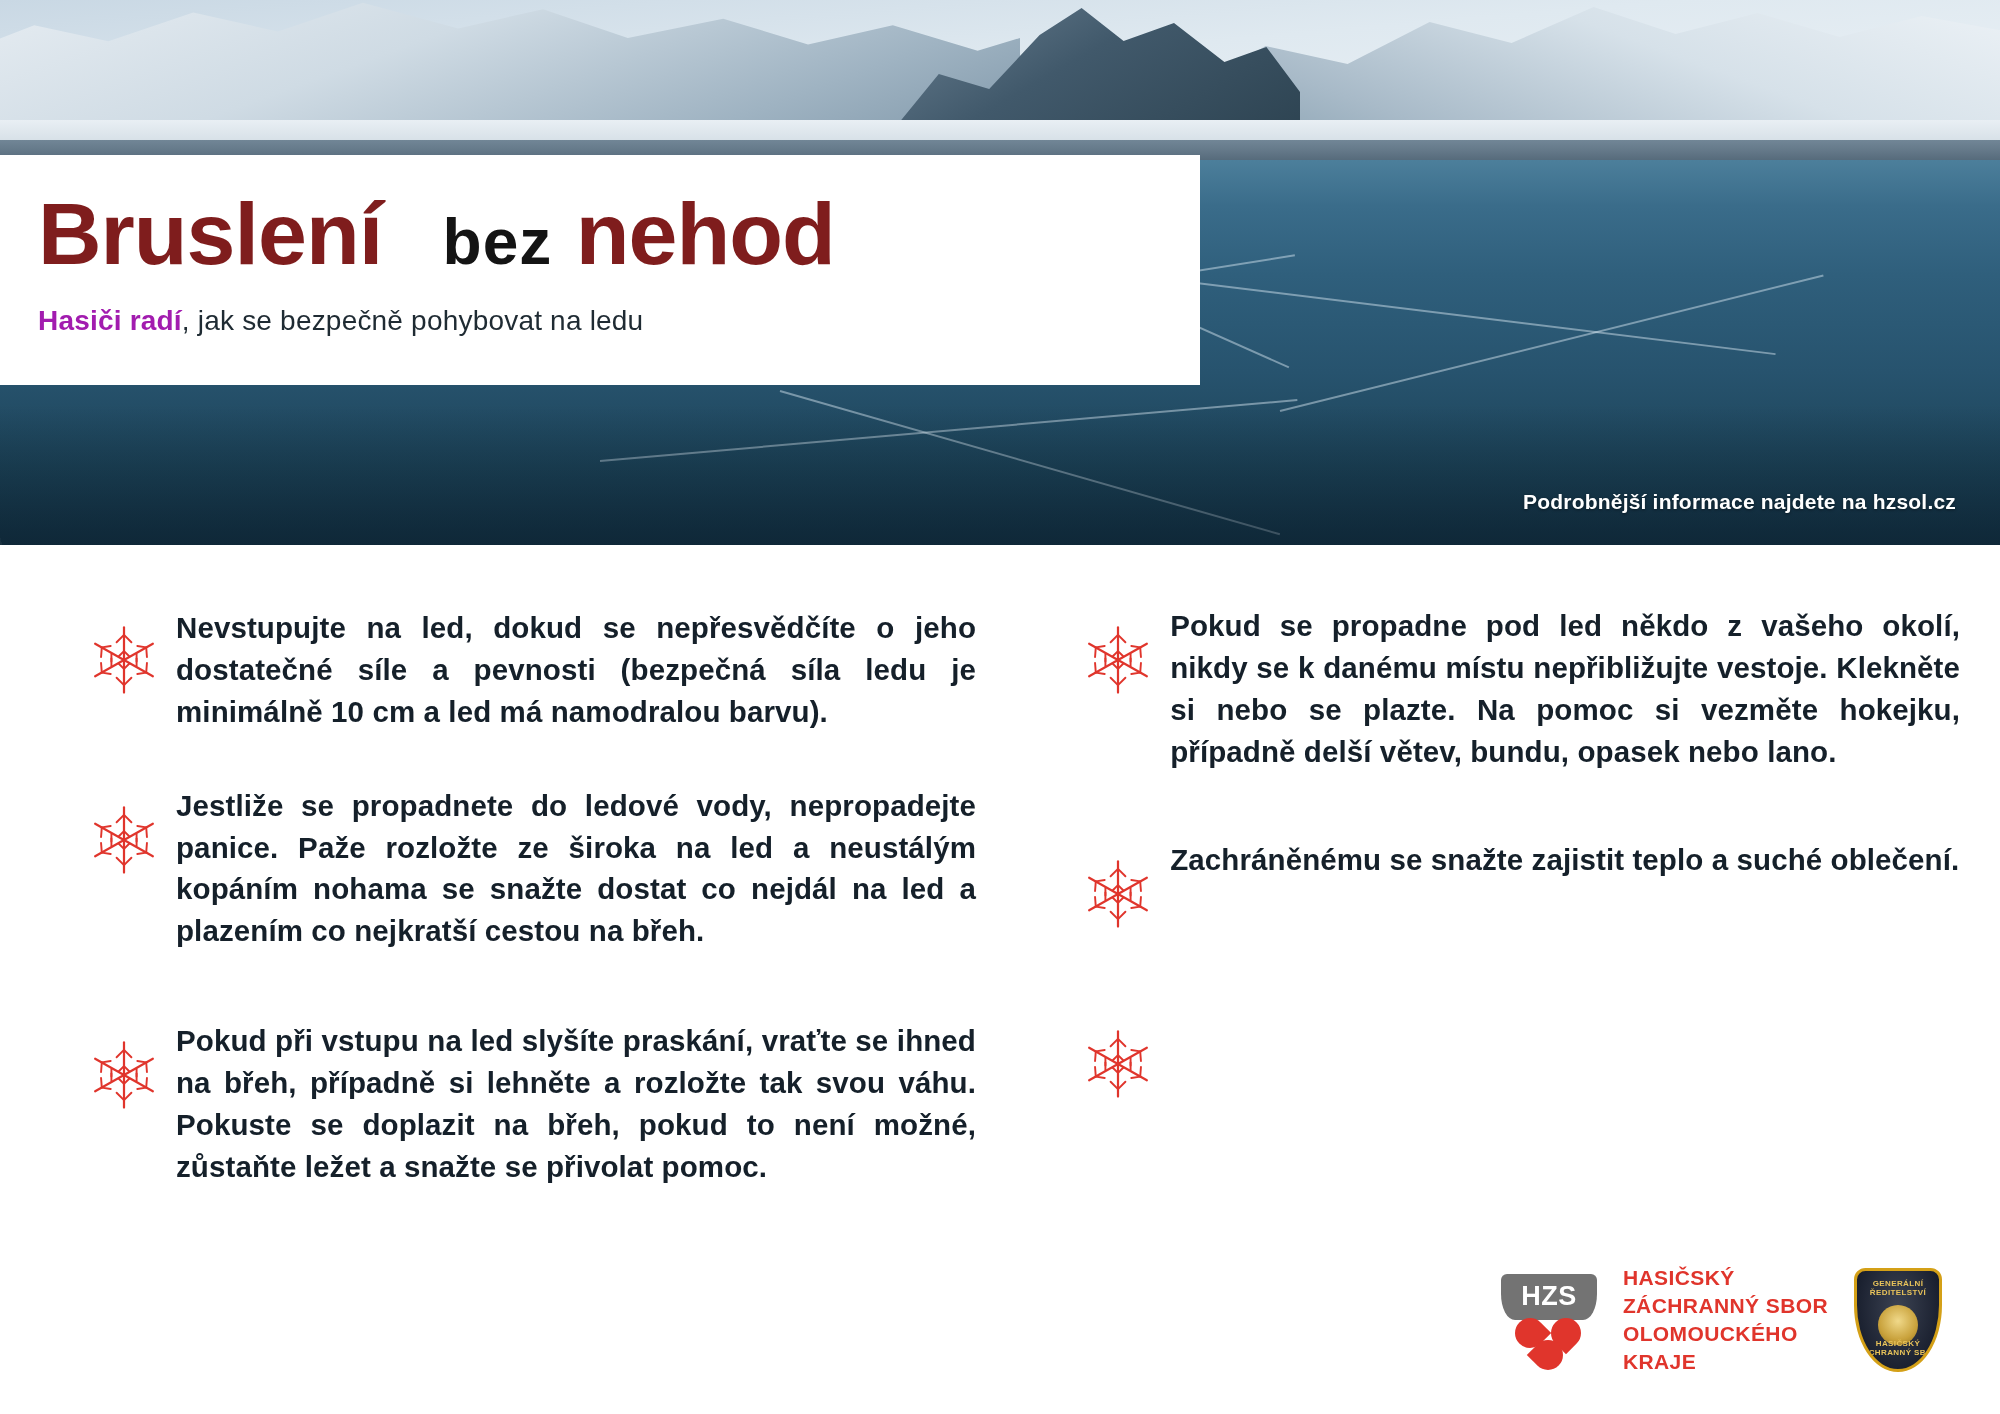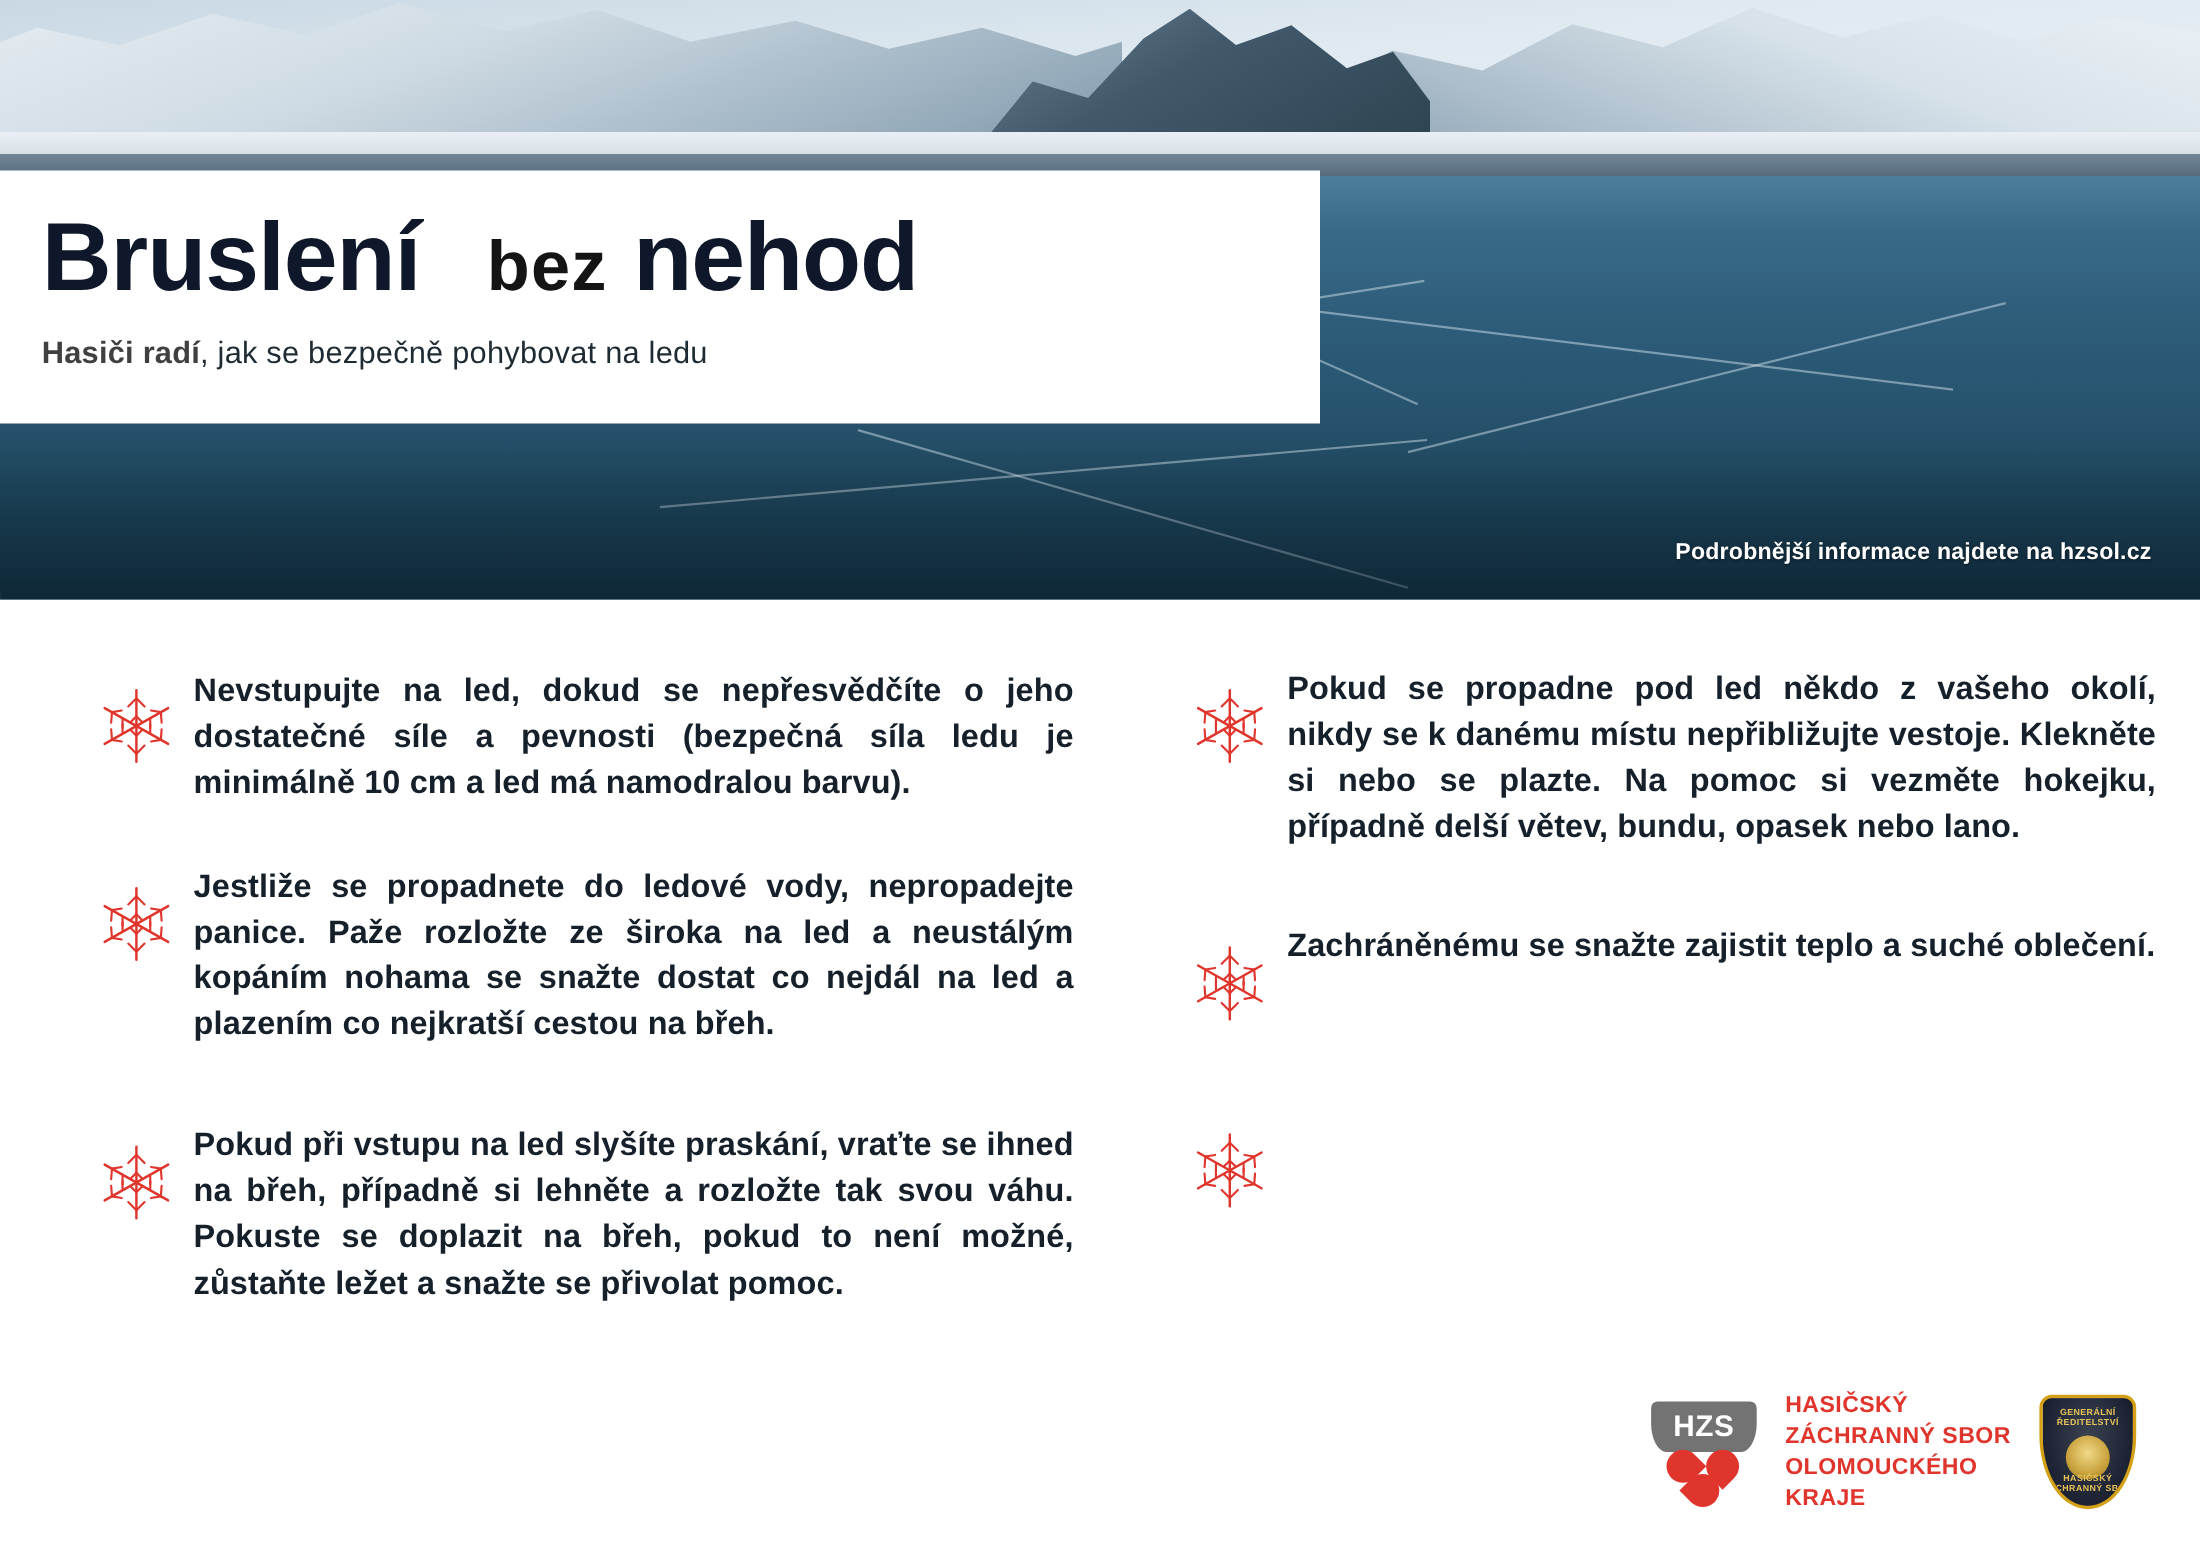--- a/index.html
+++ b/index.html
@@ -101,30 +101,30 @@
     background: #ffffff;
     z-index: 5;
     padding: 34px 0 0 38px;
   }
   .title-line {
     font-size: 88px;
     line-height: 1.02;
     letter-spacing: -1px;
     white-space: nowrap;
   }
-  .t-red { color: #0f172a; font-weight: 700; margin-top: 14px; }
+  .t-red { color: #7f1d1d; font-weight: 700; margin-top: 14px; }
   .t-bez { color: #141414; font-weight: 700; font-size: 64px; letter-spacing: 1px; margin-left: 37px; }
   .subtitle {
     margin-top: 26px;
     font-size: 28px;
     color: #1f2b33;
     letter-spacing: .2px;
     white-space: nowrap;
   }
-  .subtitle b { font-weight: 700; color: #404040; }
+  .subtitle b { font-weight: 700; color: #a21caf; }
 
   .hero-note {
     position: absolute;
     right: 44px;
     top: 490px;
     color: #ffffff;
     font-size: 21px;
     font-weight: 700;
     letter-spacing: .2px;
     z-index: 6;

